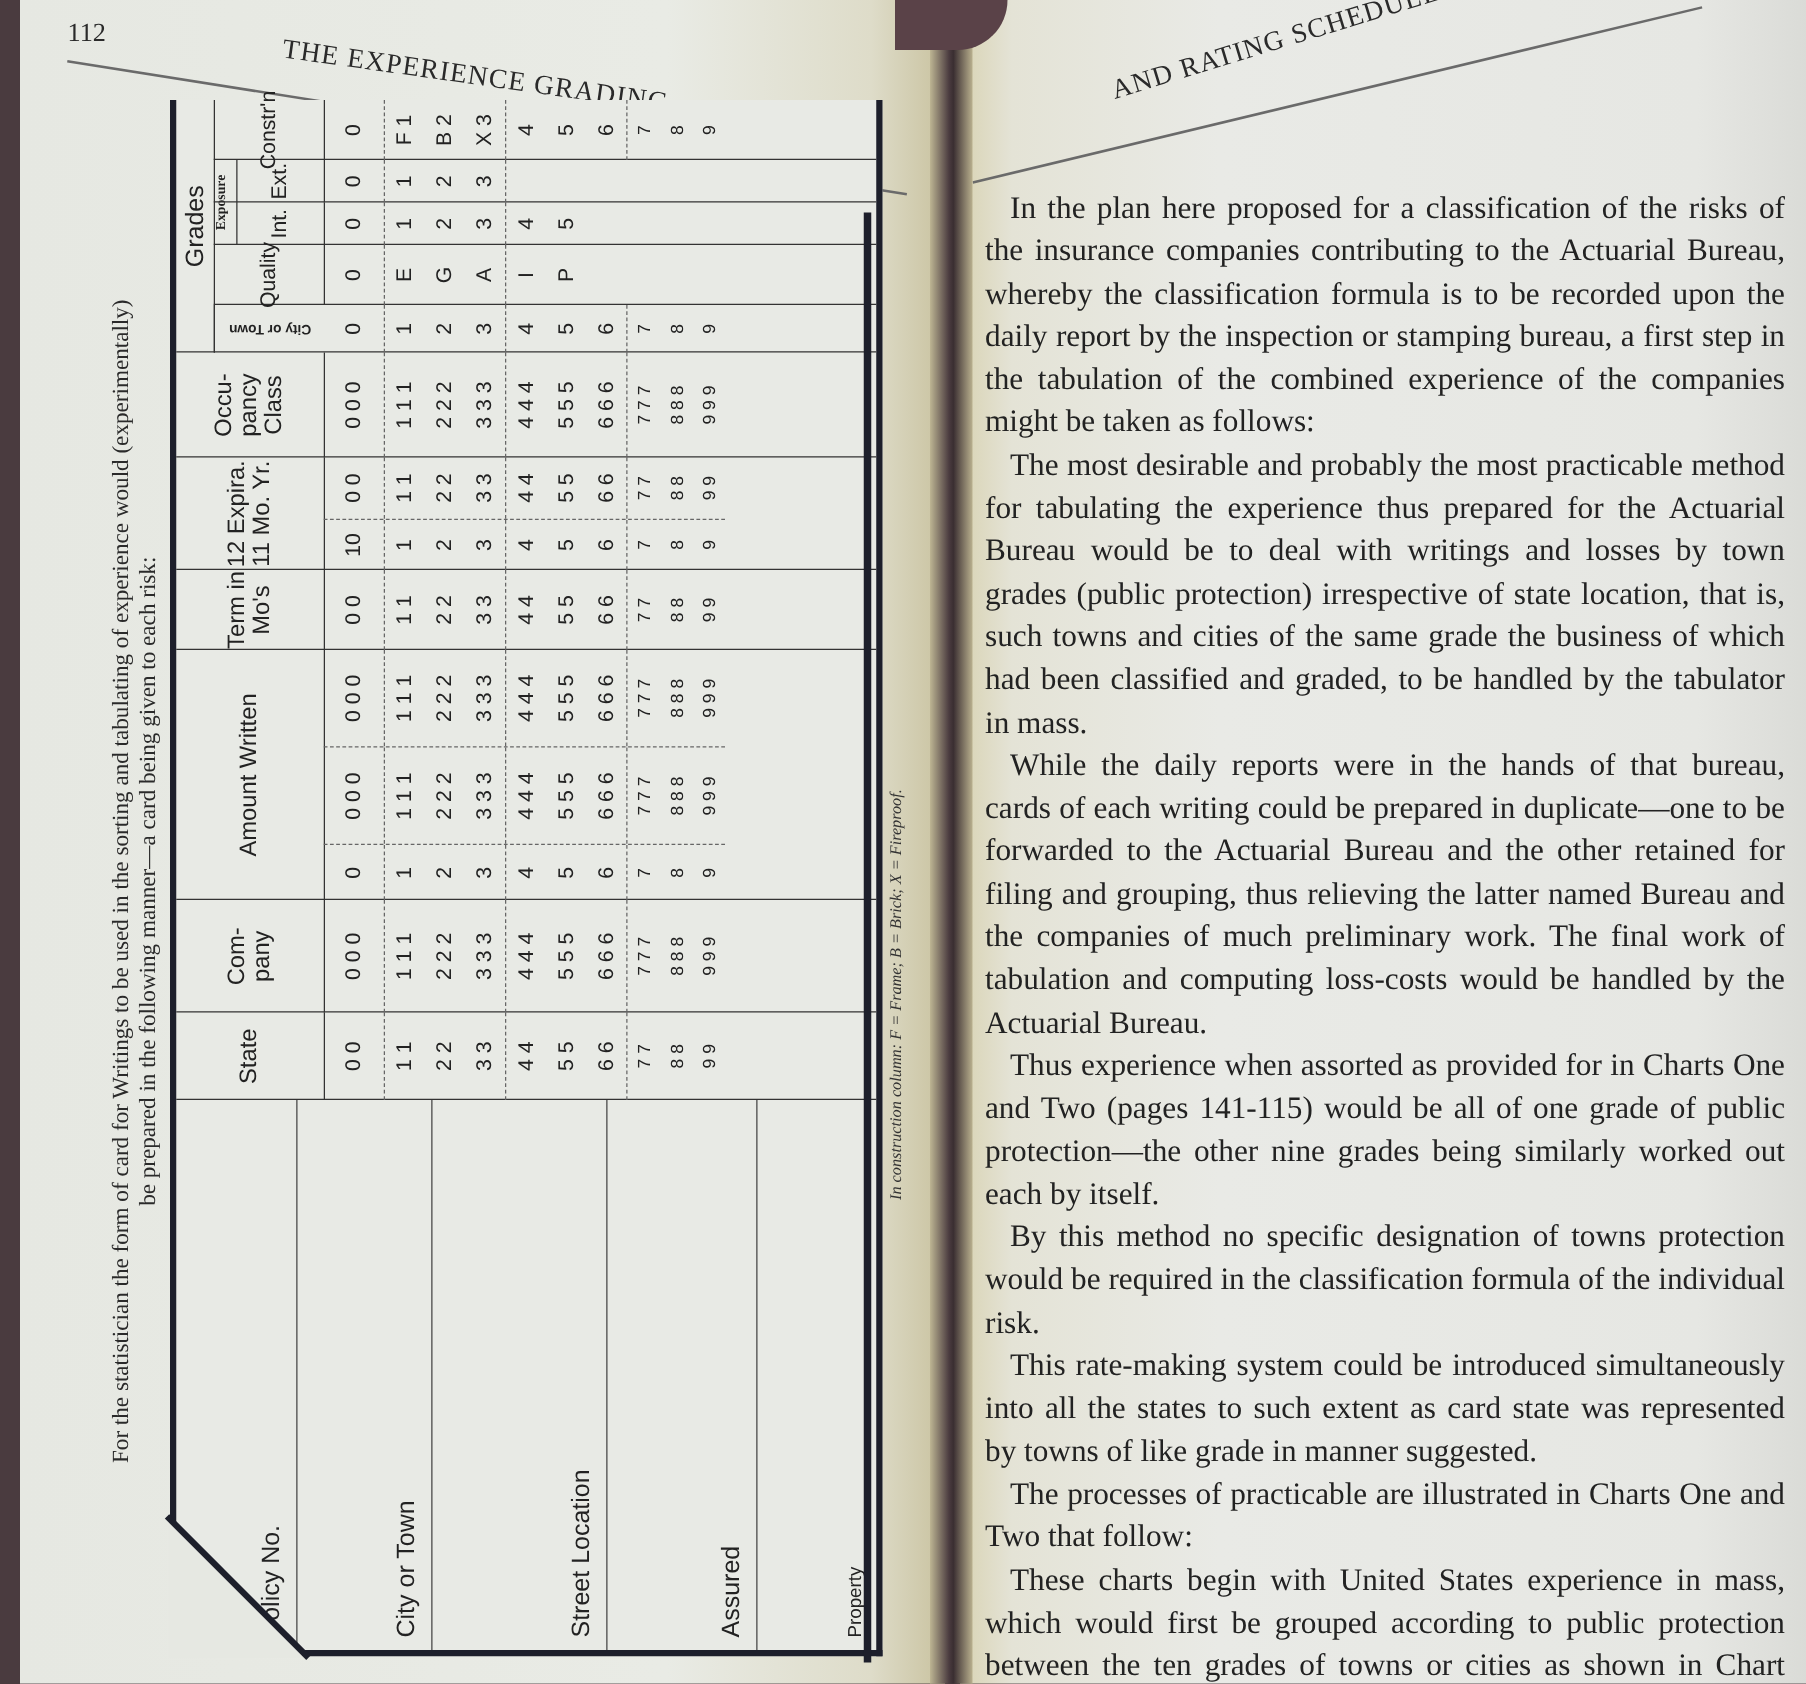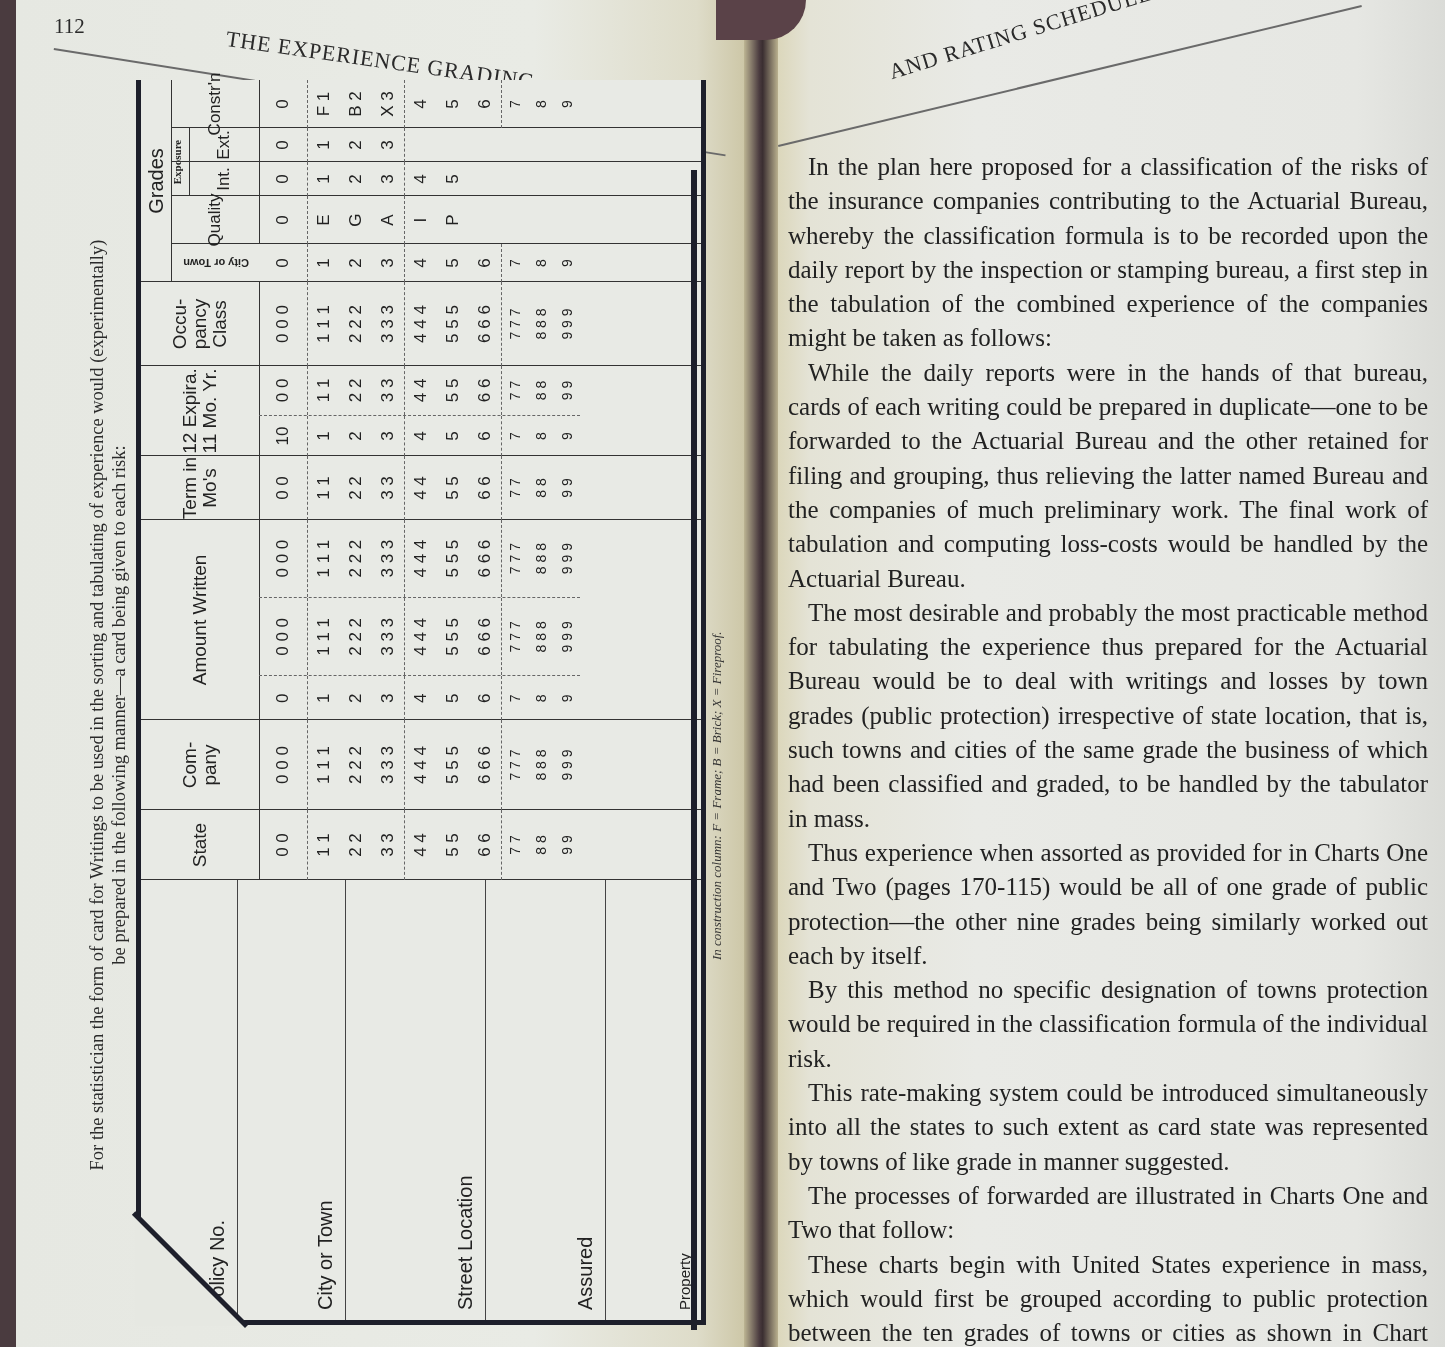--- a/index.html
+++ b/index.html
@@ -309,25 +309,25 @@
 
     <div class="card-bottom-rule"></div>
     <div class="footnote">In construction column: F = Frame; B = Brick; X = Fireproof.</div>
   </div>
 
   <div class="page-right">
     <div class="run-head-right">AND RATING SCHEDULE</div>
     <div class="head-rule-right"></div>
     <div class="body-text">
       <p>In the plan here proposed for a classification of the risks of the insurance companies contributing to the Actuarial Bureau, whereby the classification formula is to be recorded upon the daily report by the inspection or stamping bureau, a first step in the tabulation of the combined experience of the companies might be taken as follows:</p>
+      <p>The most desirable and probably the most practicable method for tabulating the experience thus prepared for the Actuarial Bureau would be to deal with writings and losses by town grades (public protection) irrespective of state location, that is, such towns and cities of the same grade the business of which had been classified and graded, to be handled by the tabulator in mass.</p>
       <p>While the daily reports were in the hands of that bureau, cards of each writing could be prepared in duplicate—one to be forwarded to the Actuarial Bureau and the other retained for filing and grouping, thus relieving the latter named Bureau and the companies of much preliminary work. The final work of tabulation and computing loss-costs would be handled by the Actuarial Bureau.</p>
-      <p>The most desirable and probably the most practicable method for tabulating the experience thus prepared for the Actuarial Bureau would be to deal with writings and losses by town grades (public protection) irrespective of state location, that is, such towns and cities of the same grade the business of which had been classified and graded, to be handled by the tabulator in mass.</p>
-      <p>Thus experience when assorted as provided for in Charts One and Two (pages 170-115) would be all of one grade of public protection—the other nine grades being similarly worked out each by itself.</p>
+      <p>Thus experience when assorted as provided for in Charts One and Two (pages 141-115) would be all of one grade of public protection—the other nine grades being similarly worked out each by itself.</p>
       <p>By this method no specific designation of towns protection would be required in the classification formula of the individual risk.</p>
       <p>This rate-making system could be introduced simultaneously into all the states to such extent as card state was represented by towns of like grade in manner suggested.</p>
-      <p>The processes of forwarded are illustrated in Charts One and Two that follow:</p>
+      <p>The processes of practicable are illustrated in Charts One and Two that follow:</p>
       <p>These charts begin with United States experience in mass, which would first be grouped according to public protection between the ten grades of towns or cities as shown in Chart One, page 114; then writings and losses in each of the ten groups would be subdivided into their respective</p>
     </div>
   </div>
 
   <div class="gutter"></div>
   <div class="corner-fabric"></div>
 </div>
 
 </body></html>

